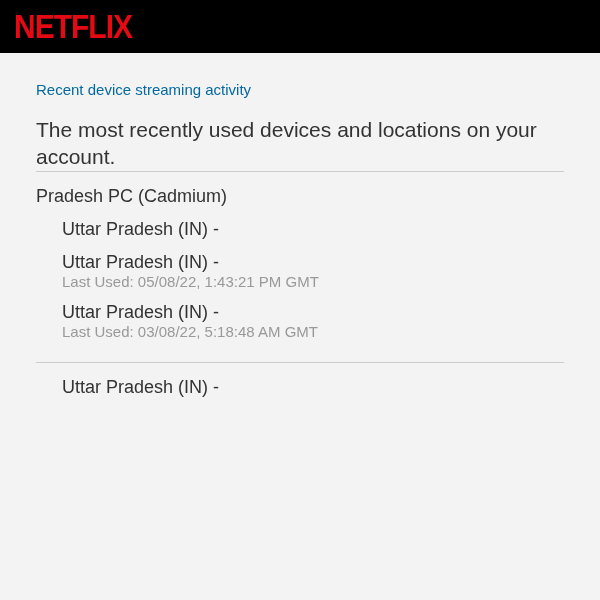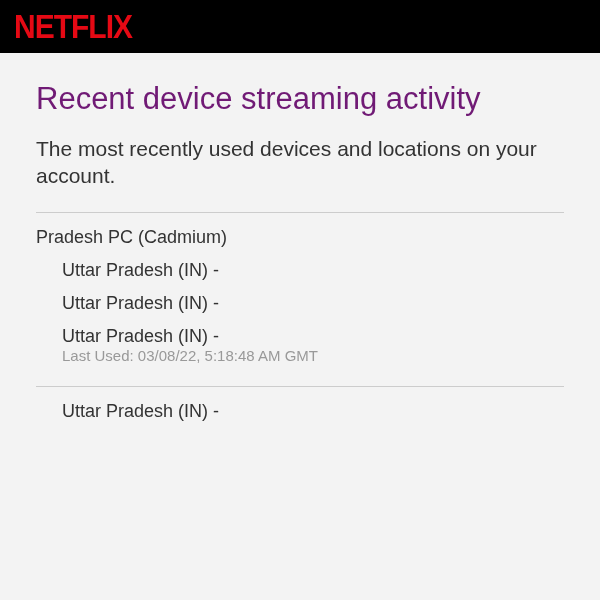--- a/index.html
+++ b/index.html
@@ -1,21 +1,21 @@
 <!DOCTYPE html>
 <html><head>
   <meta charset="utf-8">
   <style>
     * { margin: 0; padding: 0; box-sizing: border-box; }
     body { font-family: -apple-system, BlinkMacSystemFont, "Segoe UI", Helvetica, Arial, sans-serif; background: #f3f3f3; width: 600px; height: 600px; overflow: hidden; }
     .header { background: #000; height: 53px; display: flex; align-items: center; padding-left: 14px; }
     .logo { color: #e50914; font-weight: 800; font-size: 30px; letter-spacing: -1px; font-stretch: condensed; transform: scaleY(1.1); }
     .content { padding: 28px 36px 0 36px; }
-    .title { font-size: 31px; color: #701a75; font-weight: 400; margin-bottom: 18px; }
-    .subtitle { font-size: 21px; color: #333; font-weight: 400; line-height: 1.3; margin-bottom: 22px; }
+    .title { font-size: 15px; color: #0369a1; font-weight: 400; margin-bottom: 18px; }
+    .subtitle { font-size: 21px; color: #333; font-weight: 400; line-height: 1.3; }
     .divider { border: none; border-top: 1px solid #ccc; margin: 0; }
     .device-block { padding-top: 14px; padding-bottom: 10px; }
     .device-name { font-size: 18px; color: #333; font-weight: 400; margin-bottom: 12px; }
     .session { padding-left: 26px; margin-bottom: 12px; }
     .location { font-size: 18px; color: #333; }
     .lastused { font-size: 15px; color: #999; }
   </style>
 </head>
 <body>
 
@@ -29,20 +29,21 @@
 
   <hr class="divider">
 
   <div class="device-block">
     <div class="device-name">Pradesh PC (Cadmium)</div>
     <div class="session">
       <div class="location">Uttar Pradesh (IN) -</div>
     </div>
     <div class="session">
       <div class="location">Uttar Pradesh (IN) -</div>
+      <div class="lastused">Last Used: 05/08/22, 1:43:21 PM GMT</div>
     </div>
     <div class="session">
       <div class="location">Uttar Pradesh (IN) -</div>
       <div class="lastused">Last Used: 03/08/22, 5:18:48 AM GMT</div>
     </div>
   </div>
 
   <hr class="divider">
 
   <div class="device-block">

